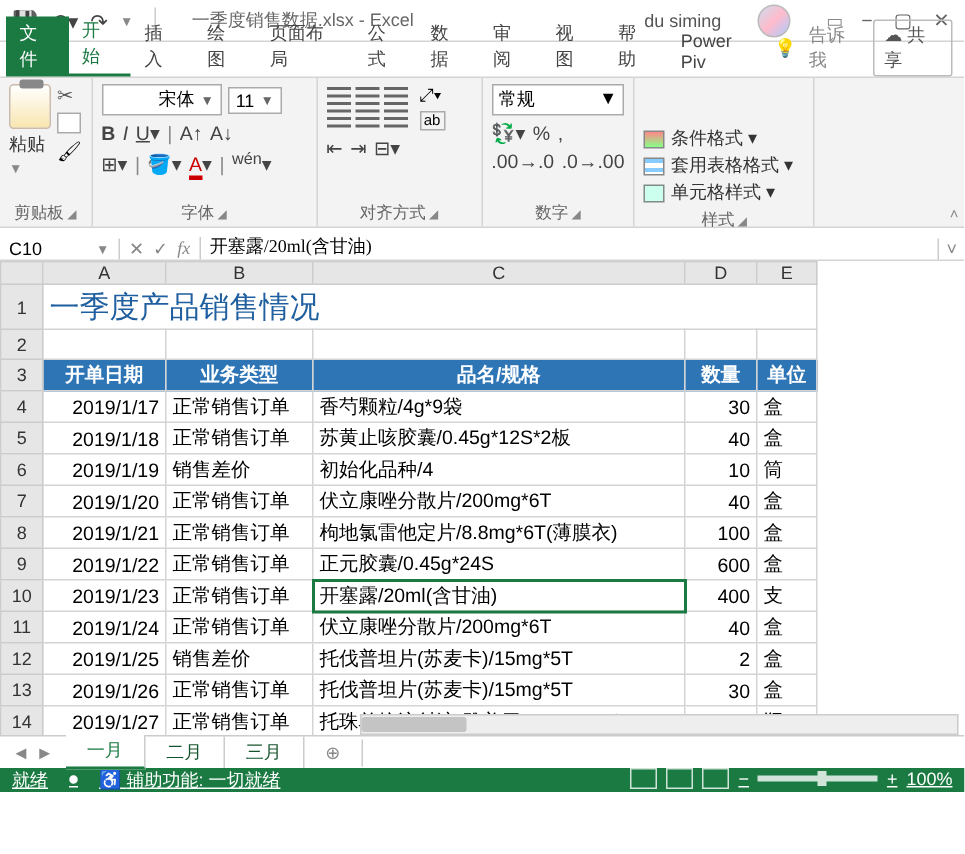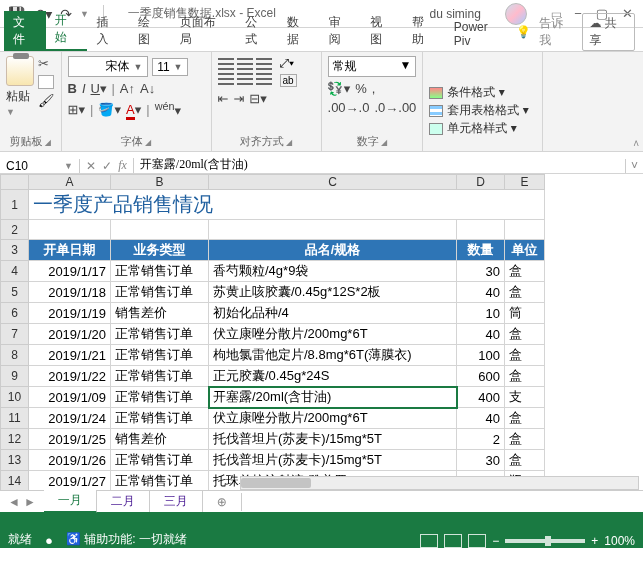--- a/index.html
+++ b/index.html
@@ -73,26 +73,26 @@
   .hdr-row td { background: #2e75b6; color: #fff; text-align: center; font-weight: bold; }
   .num { text-align: right; }
   .sel-cell { outline: 2px solid #1a7a42; outline-offset: -1px; }
   
   .hscroll { position:absolute; right:4px; bottom:0; left:240px; height:14px; background:#eee; border:1px solid #ccc; }
   .hscroll .thumb { position:absolute; left:0; top:1px; width:70px; height:10px; background:#c4c4c4; border-radius:2px; }
   
   
   .sheettabs { height: 22px; display:flex; align-items:center; border-top:1px solid #ccc; background:#fff; font-size:12px; }
   .stab-nav { display:flex; gap:4px; padding:0 8px; color:#888; }
-  .stab { padding: 2px 14px; border-right: 1px solid #ccc; color:#4c1d95; cursor:pointer; }
+  .stab { padding: 2px 14px; border-right: 1px solid #ccc; color:#14532d; cursor:pointer; }
   .stab.active { border-bottom: 2px solid #1a7a42; color:#1a7a42; background:#fff; }
   .stab.add { color:#888; }
   
   
-  .statusbar { height: 36px; background: #1a7a42; color:#fff; display:flex; align-items:flex-end; padding:0 8px; font-size:12px; gap:14px; }
+  .statusbar { height: 16px; background: #1a7a42; color:#fff; display:flex; align-items:flex-start; padding:0 8px; font-size:12px; gap:14px;text-decoration:underline; }
   .statusbar .views { margin-left:auto; display:flex; gap:6px; align-items:center; }
   .view-ic { width:18px; height:14px; border:1px solid #fff; opacity:.8; }
   .zoom-slider { width:80px; height:4px; background:#fff; position:relative; opacity:.8; }
   .zoom-slider .knob { position:absolute; left:50%; top:-3px; width:6px; height:10px; background:#fff; }
 </style>
 </head>
 <body>
 
 <div class="titlebar">
   <div class="qat">
@@ -253,20 +253,21 @@
         </div>
       <div class="style-row">
           <span class="style-swatch" style="background:repeating-linear-gradient(#8cf,#8cf 3px,#fff 3px,#fff 6px)"></span>
           <span>套用表格格式 ▾</span>
         </div>
       <div class="style-row">
           <span class="style-swatch" style="background:#cfe"></span>
           <span>单元格样式 ▾</span>
         </div>
     </div>
+    <div class="group-label">样式</div>
   </div>
   <span class="collapse-caret">˄</span>
 </div>
 
 <div class="fxbar">
   <div class="namebox">
       <span>C10</span>
       <span class="drop">▼</span>
     </div>
   <div class="fx-btns">
@@ -360,21 +361,21 @@
         <tr>
           <th class="rowhdr">9</th>
           <td class="num">2019/1/22</td>
           <td>正常销售订单</td>
           <td>正元胶囊/0.45g*24S</td>
           <td class="num">600</td>
           <td>盒</td>
         </tr>
         <tr>
           <th class="rowhdr">10</th>
-          <td class="num">2019/1/09</td>
+          <td class="num">2019/1/23</td>
           <td>正常销售订单</td>
           <td class="sel-cell">开塞露/20ml(含甘油)</td>
           <td class="num">400</td>
           <td>支</td>
         </tr>
         <tr>
           <th class="rowhdr">11</th>
           <td class="num">2019/1/24</td>
           <td>正常销售订单</td>
           <td>伏立康唑分散片/200mg*6T</td>

